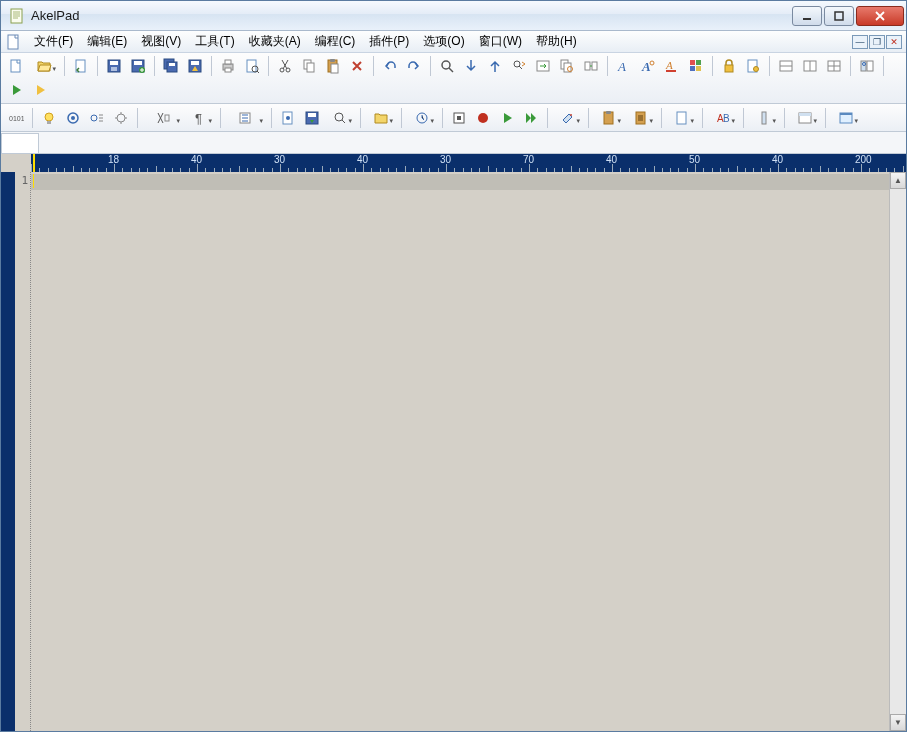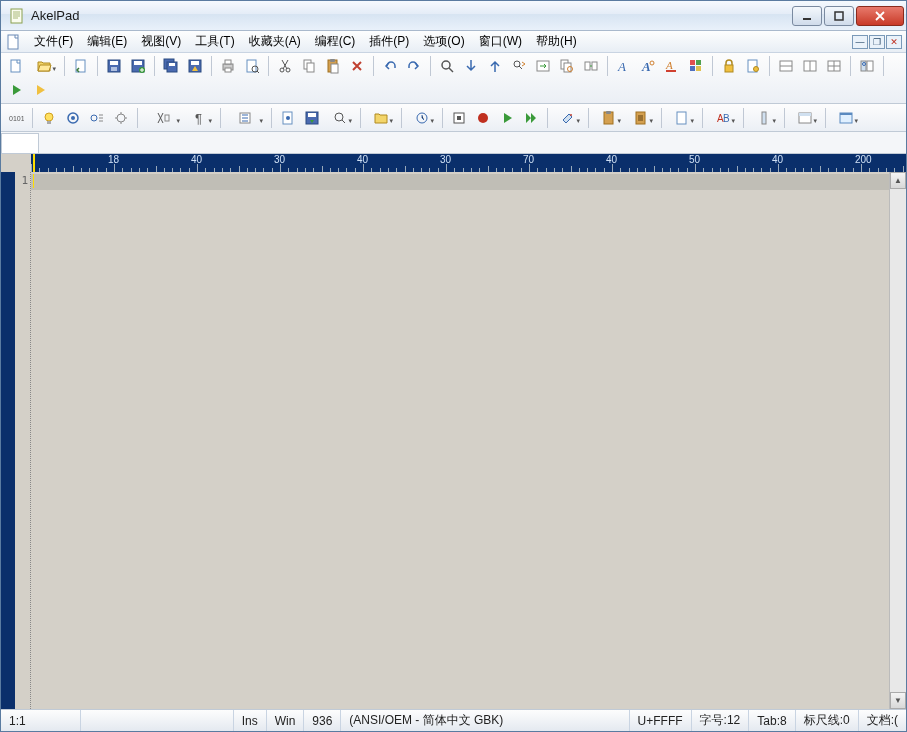--- a/index.html
+++ b/index.html
@@ -635,27 +635,14 @@
         <div class="caret"></div>
       </div>
       <div class="scrollbar-v">
         <div class="sb-btn">▲</div>
         <div class="sb-track"></div>
         <div class="sb-btn">▼</div>
       </div>
     </div>
   </div>
 
-  <div class="statusbar">
-    <div class="cell" style="width:80px">1:1</div>
-    <div class="cell flex"></div>
-    <div class="cell">Ins</div>
-    <div class="cell">Win</div>
-    <div class="cell">936</div>
-    <div class="cell" style="flex:2;border-right:1px solid #c9d4e2">(ANSI/OEM - 简体中文 GBK)</div>
-    <div class="cell">U+FFFF</div>
-    <div class="cell">字号:12</div>
-    <div class="cell">Tab:8</div>
-    <div class="cell">标尺线:0</div>
-    <div class="cell">文档:(</div>
-  </div>
 
 </div>
 
 </body></html>

